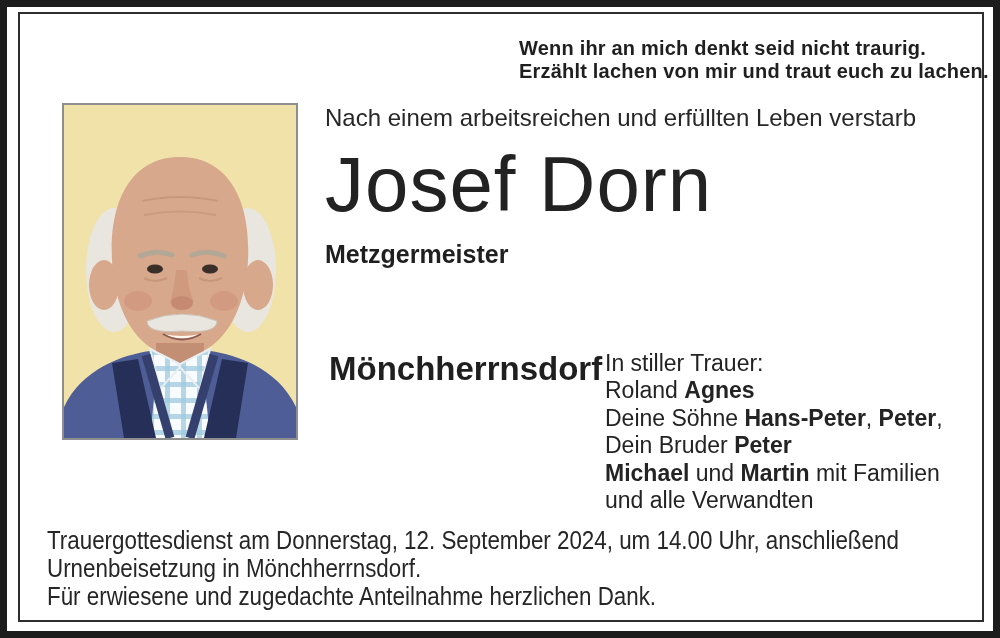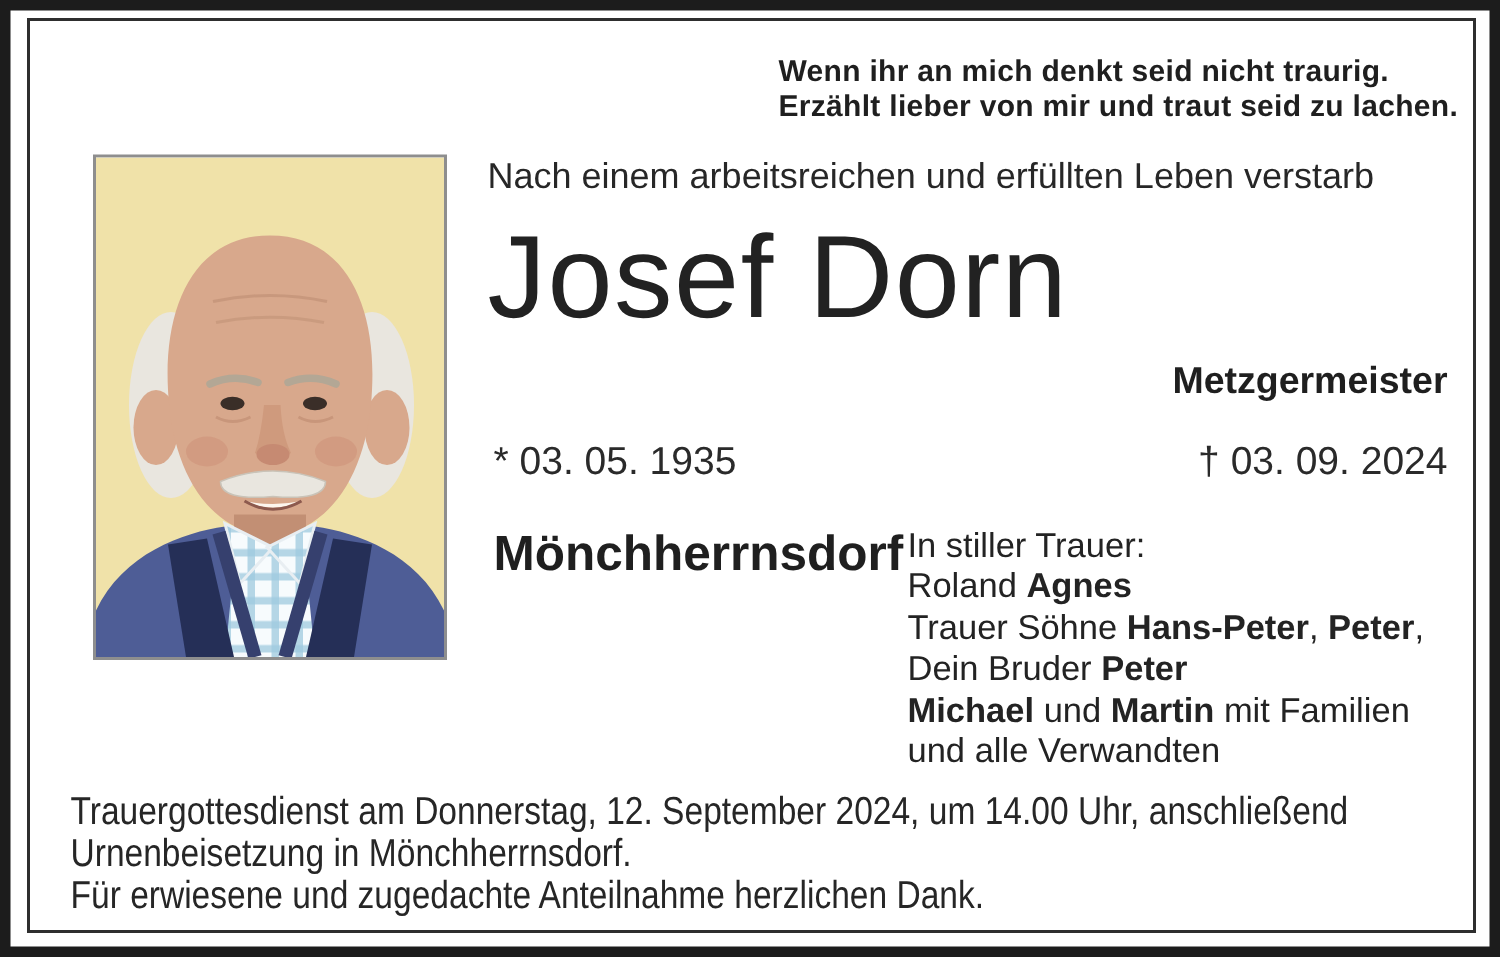--- a/index.html
+++ b/index.html
@@ -12,21 +12,21 @@
   .photo{position:absolute;left:55px;top:96px;width:232px;height:333px;
         border:2px solid #8e8e8e;box-sizing:content-box;}
   .photo svg{display:block;width:232px;height:333px;}
   
   .epigraph{position:absolute;left:512px;top:30px;font-size:20px;font-weight:bold;
         line-height:23px;letter-spacing:.2px;white-space:nowrap;}
   .intro{position:absolute;left:318px;top:97px;width:640px;
         font-size:24px;color:#272727;white-space:nowrap;}
   .name{position:absolute;left:318px;top:138px;width:640px;text-align:left;
         font-size:78px;line-height:1;font-weight:400;letter-spacing:1px;color:#222;}
-  .profession{position:absolute;left:318px;top:233px;width:640px;text-align:right;
+  .profession{position:absolute;left:318px;top:233px;width:640px;text-align:left;
         font-size:25px;font-weight:bold;}
   .dates{position:absolute;left:322px;top:285px;width:636px;font-size:26px;color:#2a2a2a;}
   .dates .death{float:right;}
   .place{position:absolute;left:322px;top:343px;font-size:33px;font-weight:bold;}
   .mourning{position:absolute;left:598px;top:343px;font-size:23px;line-height:27.4px;color:#232323;}
   .mourn-line{white-space:nowrap;}
   .mourn-line .b{font-weight:bold;}
   .footer{position:absolute;left:40px;top:519px;font-size:26px;line-height:28px;color:#262626;}
   .footer-line{white-space:nowrap;transform:scaleX(0.86);transform-origin:0 0;}
 </style>
@@ -89,41 +89,37 @@
       <path d="M82,250 L106,333" fill="none" style="stroke:var(--jacket-trim,#36406e)" stroke-width="9"></path>
       <path d="M150,250 L126,333" fill="none" style="stroke:var(--jacket-trim,#36406e)" stroke-width="9"></path>
 
       <path d="M48,258 L74,254 L92,333 L60,333 Z" style="fill:var(--suspender,#252f57)"></path>
       <path d="M184,258 L158,254 L140,333 L172,333 Z" style="fill:var(--suspender,#252f57)"></path>
     </svg>
   </div>
 
   <div class="epigraph">
     <div>Wenn ihr an mich denkt seid nicht traurig.</div>
-    <div>Erzählt lieber von mir und traut seid zu lachen.</div>
+    <div>Erzählt lachen von mir und traut euch zu lachen.</div>
   </div>
 
   <div class="intro">Nach einem arbeitsreichen und erfüllten Leben verstarb</div>
 
   <div class="name">Josef Dorn</div>
 
   <div class="profession">Metzgermeister</div>
 
-  <div class="dates">
-    <span class="birth">* 03. 05. 1935</span>
-    <span class="death">† 03. 09. 2024</span>
-  </div>
 
   <div class="place">Mönchherrnsdorf</div>
 
   <div class="mourning">
     <div class="mourn-line">In stiller Trauer:</div>
     <div>
         <div class="mourn-line"><span>Roland </span><span class="b">Agnes</span></div>
-        <div class="mourn-line"><span>Trauer Söhne </span><span class="b">Hans-Peter</span><span>, </span><span class="b">Peter</span><span>,</span></div>
+        <div class="mourn-line"><span>Deine Söhne </span><span class="b">Hans-Peter</span><span>, </span><span class="b">Peter</span><span>,</span></div>
         <div class="mourn-line"><span>Dein Bruder </span><span class="b">Peter</span></div>
         <div class="mourn-line"><span class="b">Michael</span><span> und </span><span class="b">Martin</span><span> mit Familien</span></div>
         <div class="mourn-line"><span>und alle Verwandten</span></div>
       </div>
   </div>
 
   <div class="footer">
       <div class="footer-line">Trauergottesdienst am Donnerstag, 12. September 2024, um 14.00 Uhr, anschließend</div>
       <div class="footer-line">Urnenbeisetzung in Mönchherrnsdorf.</div>
       <div class="footer-line">Für erwiesene und zugedachte Anteilnahme herzlichen Dank.</div>

